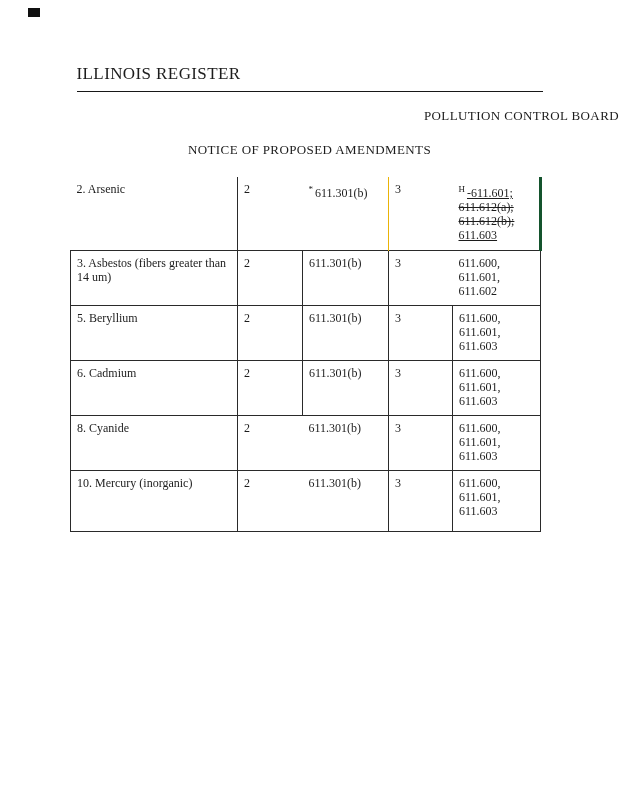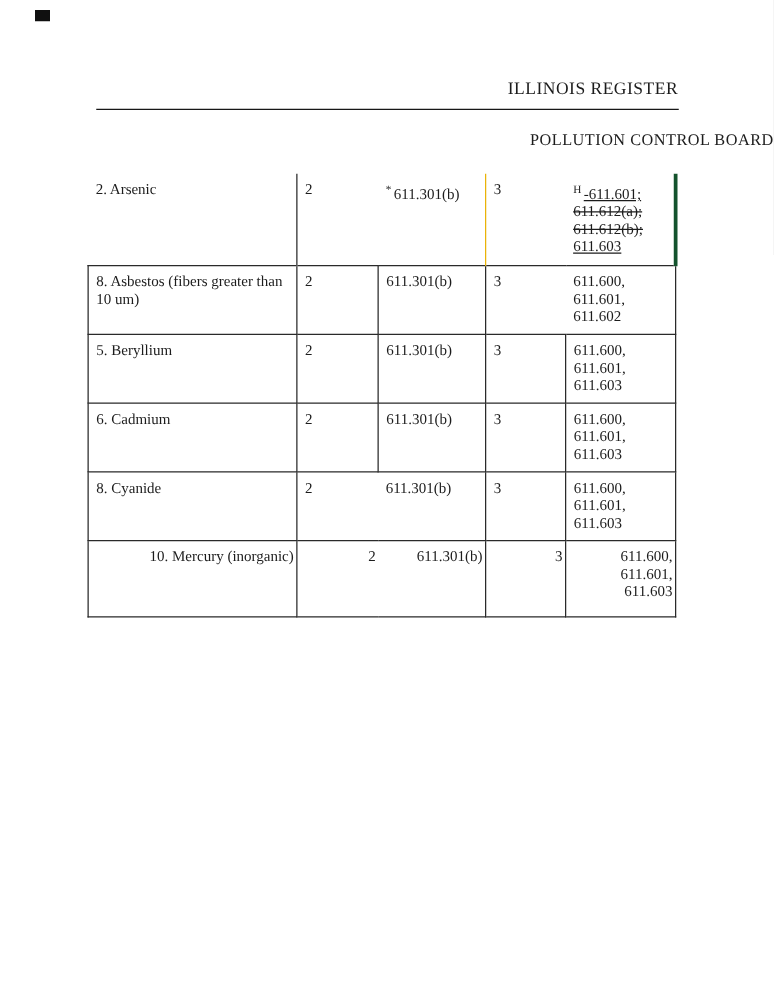--- a/index.html
+++ b/index.html
@@ -13,22 +13,22 @@
     font-family:"Liberation Serif","DejaVu Serif",serif;
     color:#1c1c1c;
   }
   .scan-artifact {
     position:absolute; left:28px; top:8px;
     width:12px; height:9px; background:#101010;
   }
   .masthead {
     margin:64px auto 0;
     width:466px;
-    text-align:right;
-    font-size:14px;
+    text-align:left;
+    font-size:17px;
     letter-spacing:0.4px;
     padding-bottom:7px;
     border-bottom:1.6px solid #171717;
   }
   .board-title {
     margin-top:16px;
     text-align:right;
     font-size:13px;
     letter-spacing:0.4px;
   }
@@ -48,21 +48,21 @@
   table.amendments td {
     border:1px solid #2a2a2a;
     vertical-align:top;
     padding:5px 2px 4px 6px;
     font-size:12px;
     line-height:14px;
     margin-top:25px;
   }
   tr { height:55px; }
   tr.r0 { height:73px; }
-  tr.last { height:61px;text-align:right; }
+  tr.last { height:61px; }
   
   tr.r0 td { border:none; }
   tr.r0 td.c1 { border-right:1px solid #2a2a2a; }
   tr.r0 td.c3 { border-right:1px solid #eab308; }
   tr.r0 td.c5 { border-right:3px solid #14532d; }
   
   tr.nc5 td.c4 { border-right:none; }
   tr.nc5 td.c5 { border-left:none; }
   
   tr.nc3 td.c2 { border-right:none; }
@@ -73,20 +73,21 @@
   .section-line { white-space:nowrap; }
 </style>
 </head>
 <body>
 
 <div class="page">
   <div class="scan-artifact"></div>
 
   <div class="masthead">ILLINOIS REGISTER</div>
   <div class="board-title">POLLUTION CONTROL BOARD</div>
+  <div class="notice-title">NOTICE OF PROPOSED AMENDMENTS</div>
 
   <table class="amendments">
     <colgroup>
       <col class="w1">
         <col class="w2">
         <col class="w3">
         <col class="w4">
         <col class="w5">
     </colgroup>
     <tbody>
@@ -96,21 +97,21 @@
           <td class="c3"><span class="sup">*</span>611.301(b)</td>
           <td class="c4">3</td>
           <td class="c5">
             <div class="section-line"><span class="sup">H</span><span class="underline">-611.601;</span></div>
             <div class="section-line"><span class="strike">611.612(a);</span></div>
             <div class="section-line"><span class="strike">611.612(b);</span></div>
             <div class="section-line"><span class="underline">611.603</span></div>
           </td>
         </tr>
         <tr class="nc5">
-          <td class="c1">8. Asbestos (fibers greater than 10 um)</td>
+          <td class="c1">3. Asbestos (fibers greater than 14 um)</td>
           <td class="c2">2</td>
           <td class="c3">611.301(b)</td>
           <td class="c4">3</td>
           <td class="c5">
             <div class="section-line"><span>611.600,</span></div>
             <div class="section-line"><span>611.601,</span></div>
             <div class="section-line"><span>611.602</span></div>
           </td>
         </tr>
         <tr class="">

